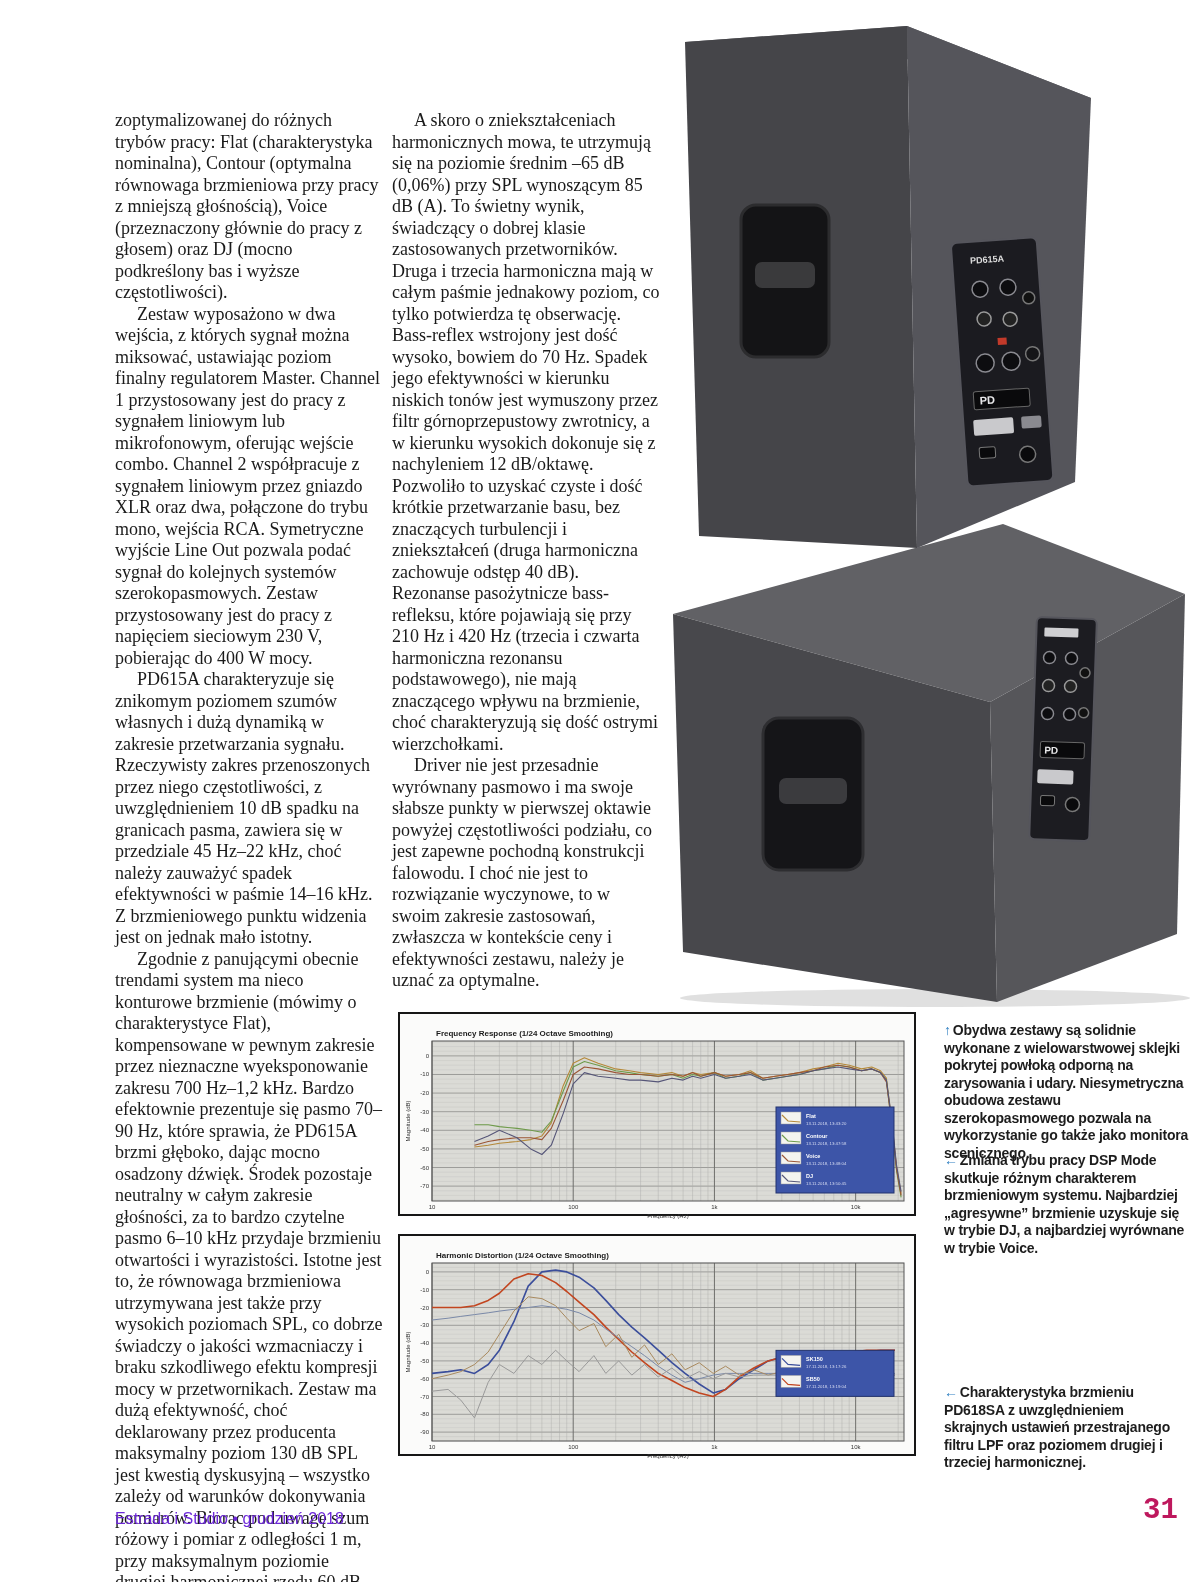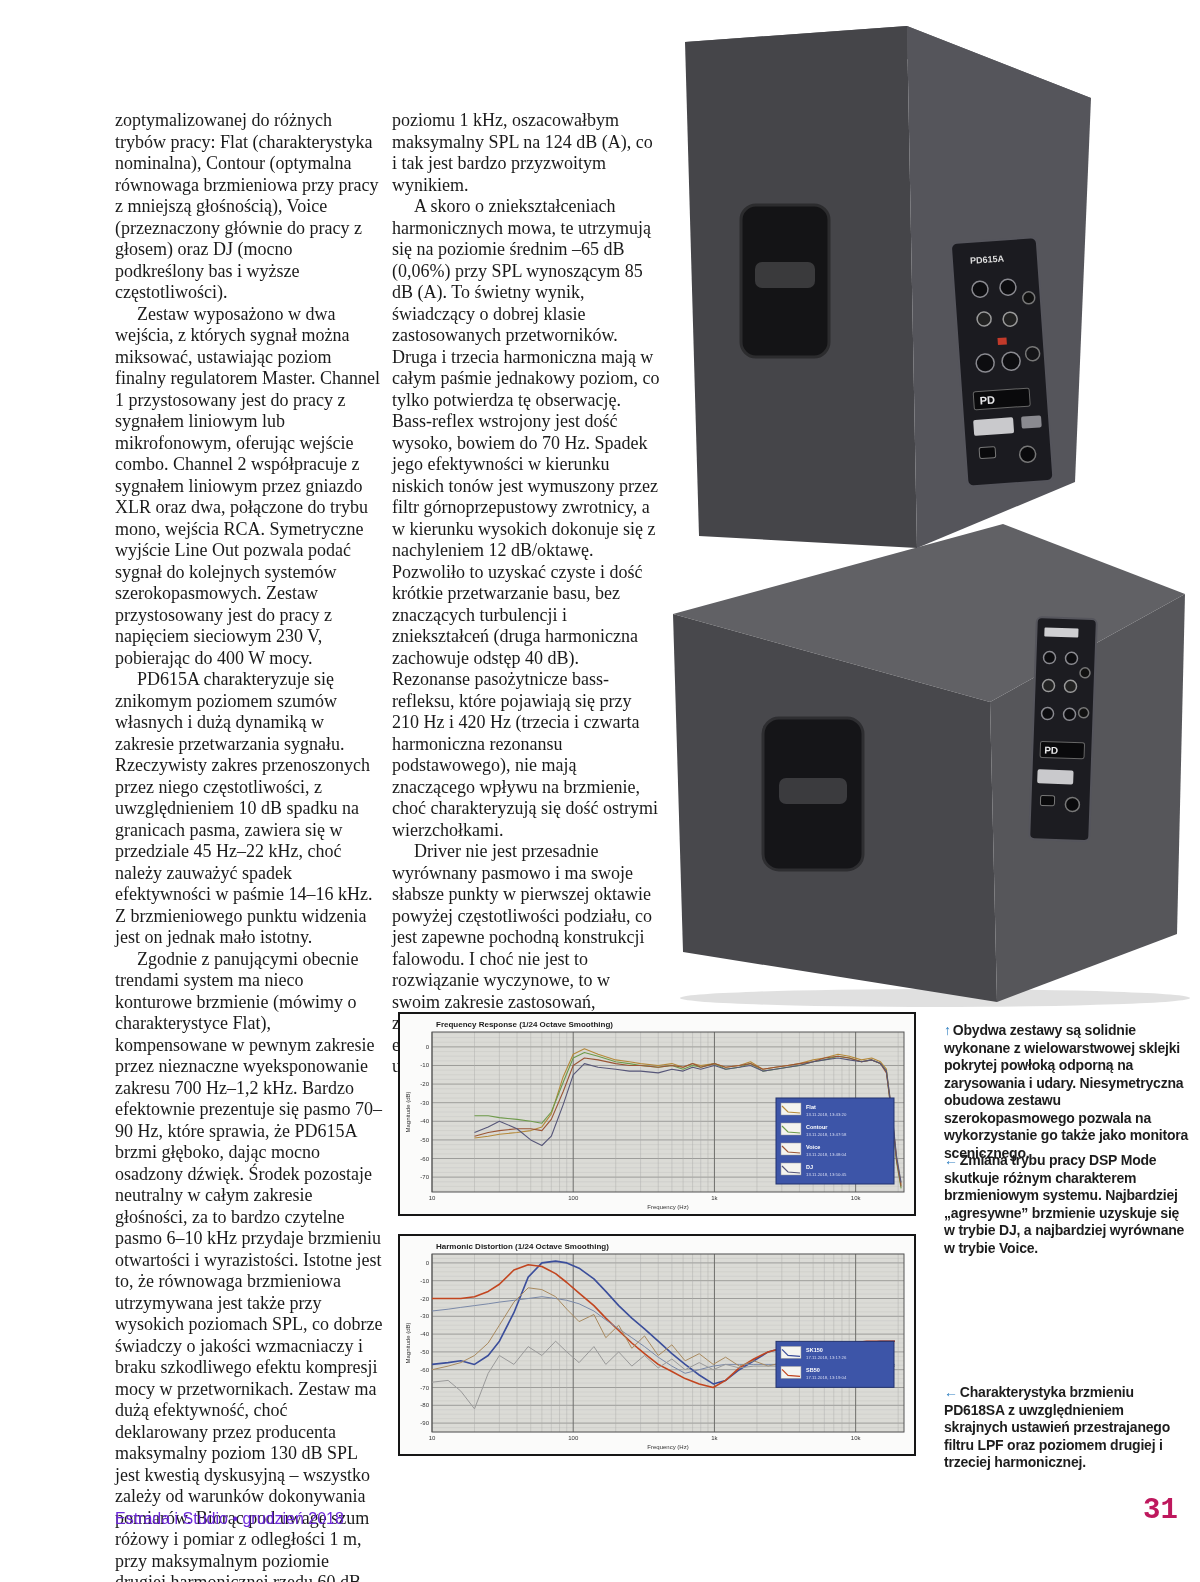--- a/index.html
+++ b/index.html
@@ -9,21 +9,21 @@
   
   .col{position:absolute;width:268px;font-size:18px;line-height:21.5px;text-align:left;}
   .col p{margin:0;}
   .col p.ind{text-indent:22px;}
 
   
   #photo{position:absolute;left:655px;top:0;width:545px;height:1008px;}
 
   
   .chart-card{position:absolute;left:398px;width:518px;background:#fbfbfa;
-              border:2px solid #161616;box-sizing:border-box;padding:2px 2px;}
+              border:2px solid #161616;box-sizing:border-box;padding:11px 2px;}
   #chart-0{top:1012px;height:204px;}
   #chart-1{top:1234px;height:222px;text-align:right;}
   .chart-plot{width:100%;height:100%;}
 
   
   .caption{position:absolute;left:944px;width:245px;
            font-family:"Liberation Sans","DejaVu Sans",sans-serif;
            font-weight:bold;font-size:14px;line-height:17.5px;letter-spacing:-0.2px;
            color:#1d1d1d;}
   .caption .arr{color:#2e7fc1;font-weight:bold;padding-right:2px;}
@@ -41,21 +41,20 @@
 <body>
 
 <div class="col" style="left:115px;top:110px;" id="col-1">
     <p>zoptymalizowanej do różnych trybów pracy: Flat (charakterystyka nominalna), Contour (optymalna równowaga brzmieniowa przy pracy z mniejszą głośnością), Voice (przeznaczony głównie do pracy z głosem) oraz DJ (mocno podkreślony bas i wyższe częstotliwości).</p>
     <p class="ind">Zestaw wyposażono w dwa wejścia, z których sygnał można miksować, ustawiając poziom finalny regulatorem Master. Channel 1 przystosowany jest do pracy z sygnałem liniowym lub mikrofonowym, oferując wejście combo. Channel 2 współpracuje z sygnałem liniowym przez gniazdo XLR oraz dwa, połączone do trybu mono, wejścia RCA. Symetryczne wyjście Line Out pozwala podać sygnał do kolejnych systemów szerokopasmowych. Zestaw przystosowany jest do pracy z napięciem sieciowym 230 V, pobierając do 400 W mocy.</p>
     <p class="ind">PD615A charakteryzuje się znikomym poziomem szumów własnych i dużą dynamiką w zakresie przetwarzania sygnału. Rzeczywisty zakres przenoszonych przez niego częstotliwości, z uwzględnieniem 10 dB spadku na granicach pasma, zawiera się w przedziale 45 Hz–22 kHz, choć należy zauważyć spadek efektywności w paśmie 14–16 kHz. Z brzmieniowego punktu widzenia jest on jednak mało istotny.</p>
     <p class="ind">Zgodnie z panującymi obecnie trendami system ma nieco konturowe brzmienie (mówimy o charakterystyce Flat), kompensowane w pewnym zakresie przez nieznaczne wyeksponowanie zakresu 700 Hz–1,2 kHz. Bardzo efektownie prezentuje się pasmo 70–90 Hz, które sprawia, że PD615A brzmi głęboko, dając mocno osadzony dźwięk. Środek pozostaje neutralny w całym zakresie głośności, za to bardzo czytelne pasmo 6–10 kHz przydaje brzmieniu otwartości i wyrazistości. Istotne jest to, że równowaga brzmieniowa utrzymywana jest także przy wysokich poziomach SPL, co dobrze świadczy o jakości wzmacniaczy i braku szkodliwego efektu kompresji mocy w przetwornikach. Zestaw ma dużą efektywność, choć deklarowany przez producenta maksymalny poziom 130 dB SPL jest kwestią dyskusyjną – wszystko zależy od warunków dokonywania pomiarów. Biorąc pod uwagę szum różowy i pomiar z odległości 1 m, przy maksymalnym poziomie drugiej harmonicznej rzędu 60 dB poniżej nominalnego</p>
   </div>
 
 <div class="col" style="left:392px;top:110px;" id="col-2">
-    <p>poziomu 1 kHz, oszacowałbym maksymalny SPL na 124 dB (A), co i tak jest bardzo przyzwoitym wynikiem.</p>
     <p class="ind">A skoro o zniekształceniach harmonicznych mowa, te utrzymują się na poziomie średnim –65 dB (0,06%) przy SPL wynoszącym 85 dB (A). To świetny wynik, świadczący o dobrej klasie zastosowanych przetworników. Druga i trzecia harmoniczna mają w całym paśmie jednakowy poziom, co tylko potwierdza tę obserwację. Bass-reflex wstrojony jest dość wysoko, bowiem do 70 Hz. Spadek jego efektywności w kierunku niskich tonów jest wymuszony przez filtr górnoprzepustowy zwrotnicy, a w kierunku wysokich dokonuje się z nachyleniem 12 dB/oktawę. Pozwoliło to uzyskać czyste i dość krótkie przetwarzanie basu, bez znaczących turbulencji i zniekształceń (druga harmoniczna zachowuje odstęp 40 dB). Rezonanse pasożytnicze bass-refleksu, które pojawiają się przy 210 Hz i 420 Hz (trzecia i czwarta harmoniczna rezonansu podstawowego), nie mają znaczącego wpływu na brzmienie, choć charakteryzują się dość ostrymi wierzchołkami.</p>
     <p class="ind">Driver nie jest przesadnie wyrównany pasmowo i ma swoje słabsze punkty w pierwszej oktawie powyżej częstotliwości podziału, co jest zapewne pochodną konstrukcji falowodu. I choć nie jest to rozwiązanie wyczynowe, to w swoim zakresie zastosowań, zwłaszcza w kontekście ceny i efektywności zestawu, należy je uznać za optymalne.</p>
   </div>
 
 <svg id="photo" viewBox="0 0 545 1008">
 
   <g>
     <ellipse cx="280" cy="998" rx="255" ry="9" fill="rgba(0,0,0,0.12)"></ellipse>
     <polygon points="18,614 348,524 530,594 335,702" fill="#616165"></polygon>
     <polygon points="18,614 335,702 342,1002 28,952" fill="#48484c"></polygon>

